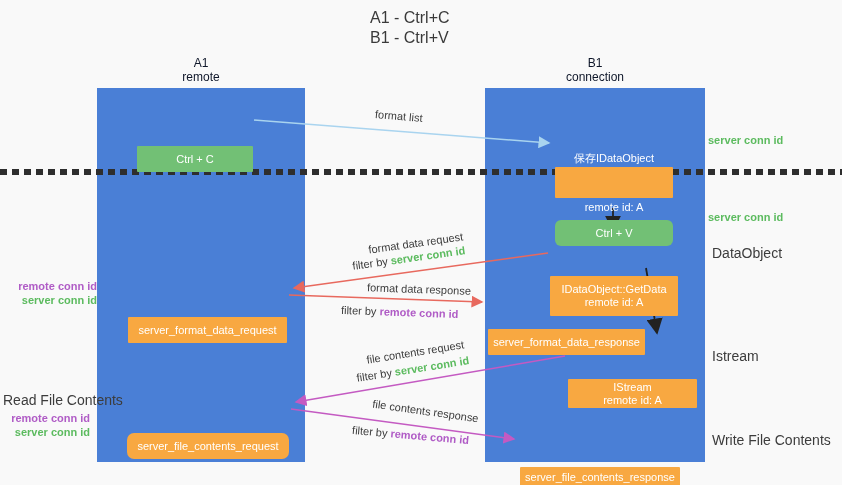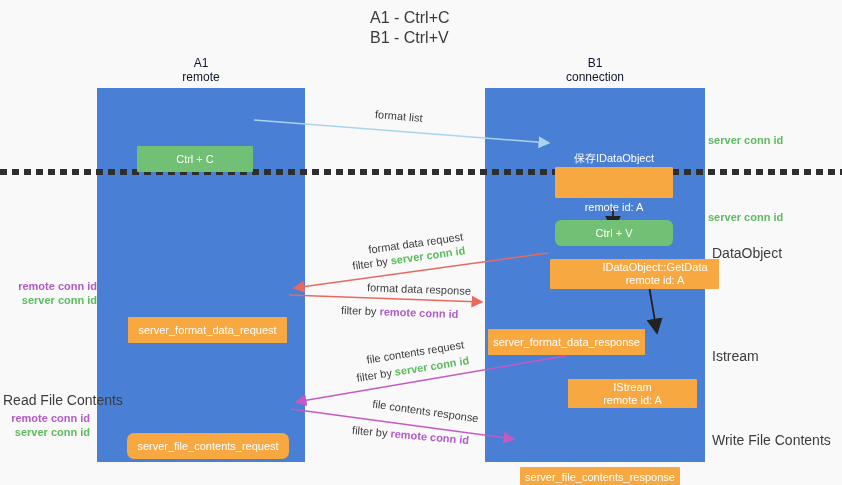--- a/index.html
+++ b/index.html
@@ -108,21 +108,21 @@
 
   <div class="box" style="left:555px;top:127px;width:118px;height:31px;gap:36px;">
     <div>保存IDataObject</div>
     <div>remote id: A</div>
   </div>
 
   <div class="box green" style="left:555px;top:180px;width:118px;height:26px;border-radius:6px;">
     <div>Ctrl + V</div>
   </div>
 
-  <div class="box" style="left:550px;top:219px;width:128px;height:30px;padding-left:41px;">
+  <div class="box" style="left:550px;top:236px;width:128px;height:40px;">
     <div>IDataObject::GetData</div>
     <div>remote id: A</div>
   </div>
 
   <div class="box" style="left:128px;top:277px;width:159px;height:26px;">
     <div>server_format_data_request</div>
   </div>
 
   <div class="box" style="left:488px;top:289px;width:157px;height:26px;">
     <div>server_format_data_response</div>

